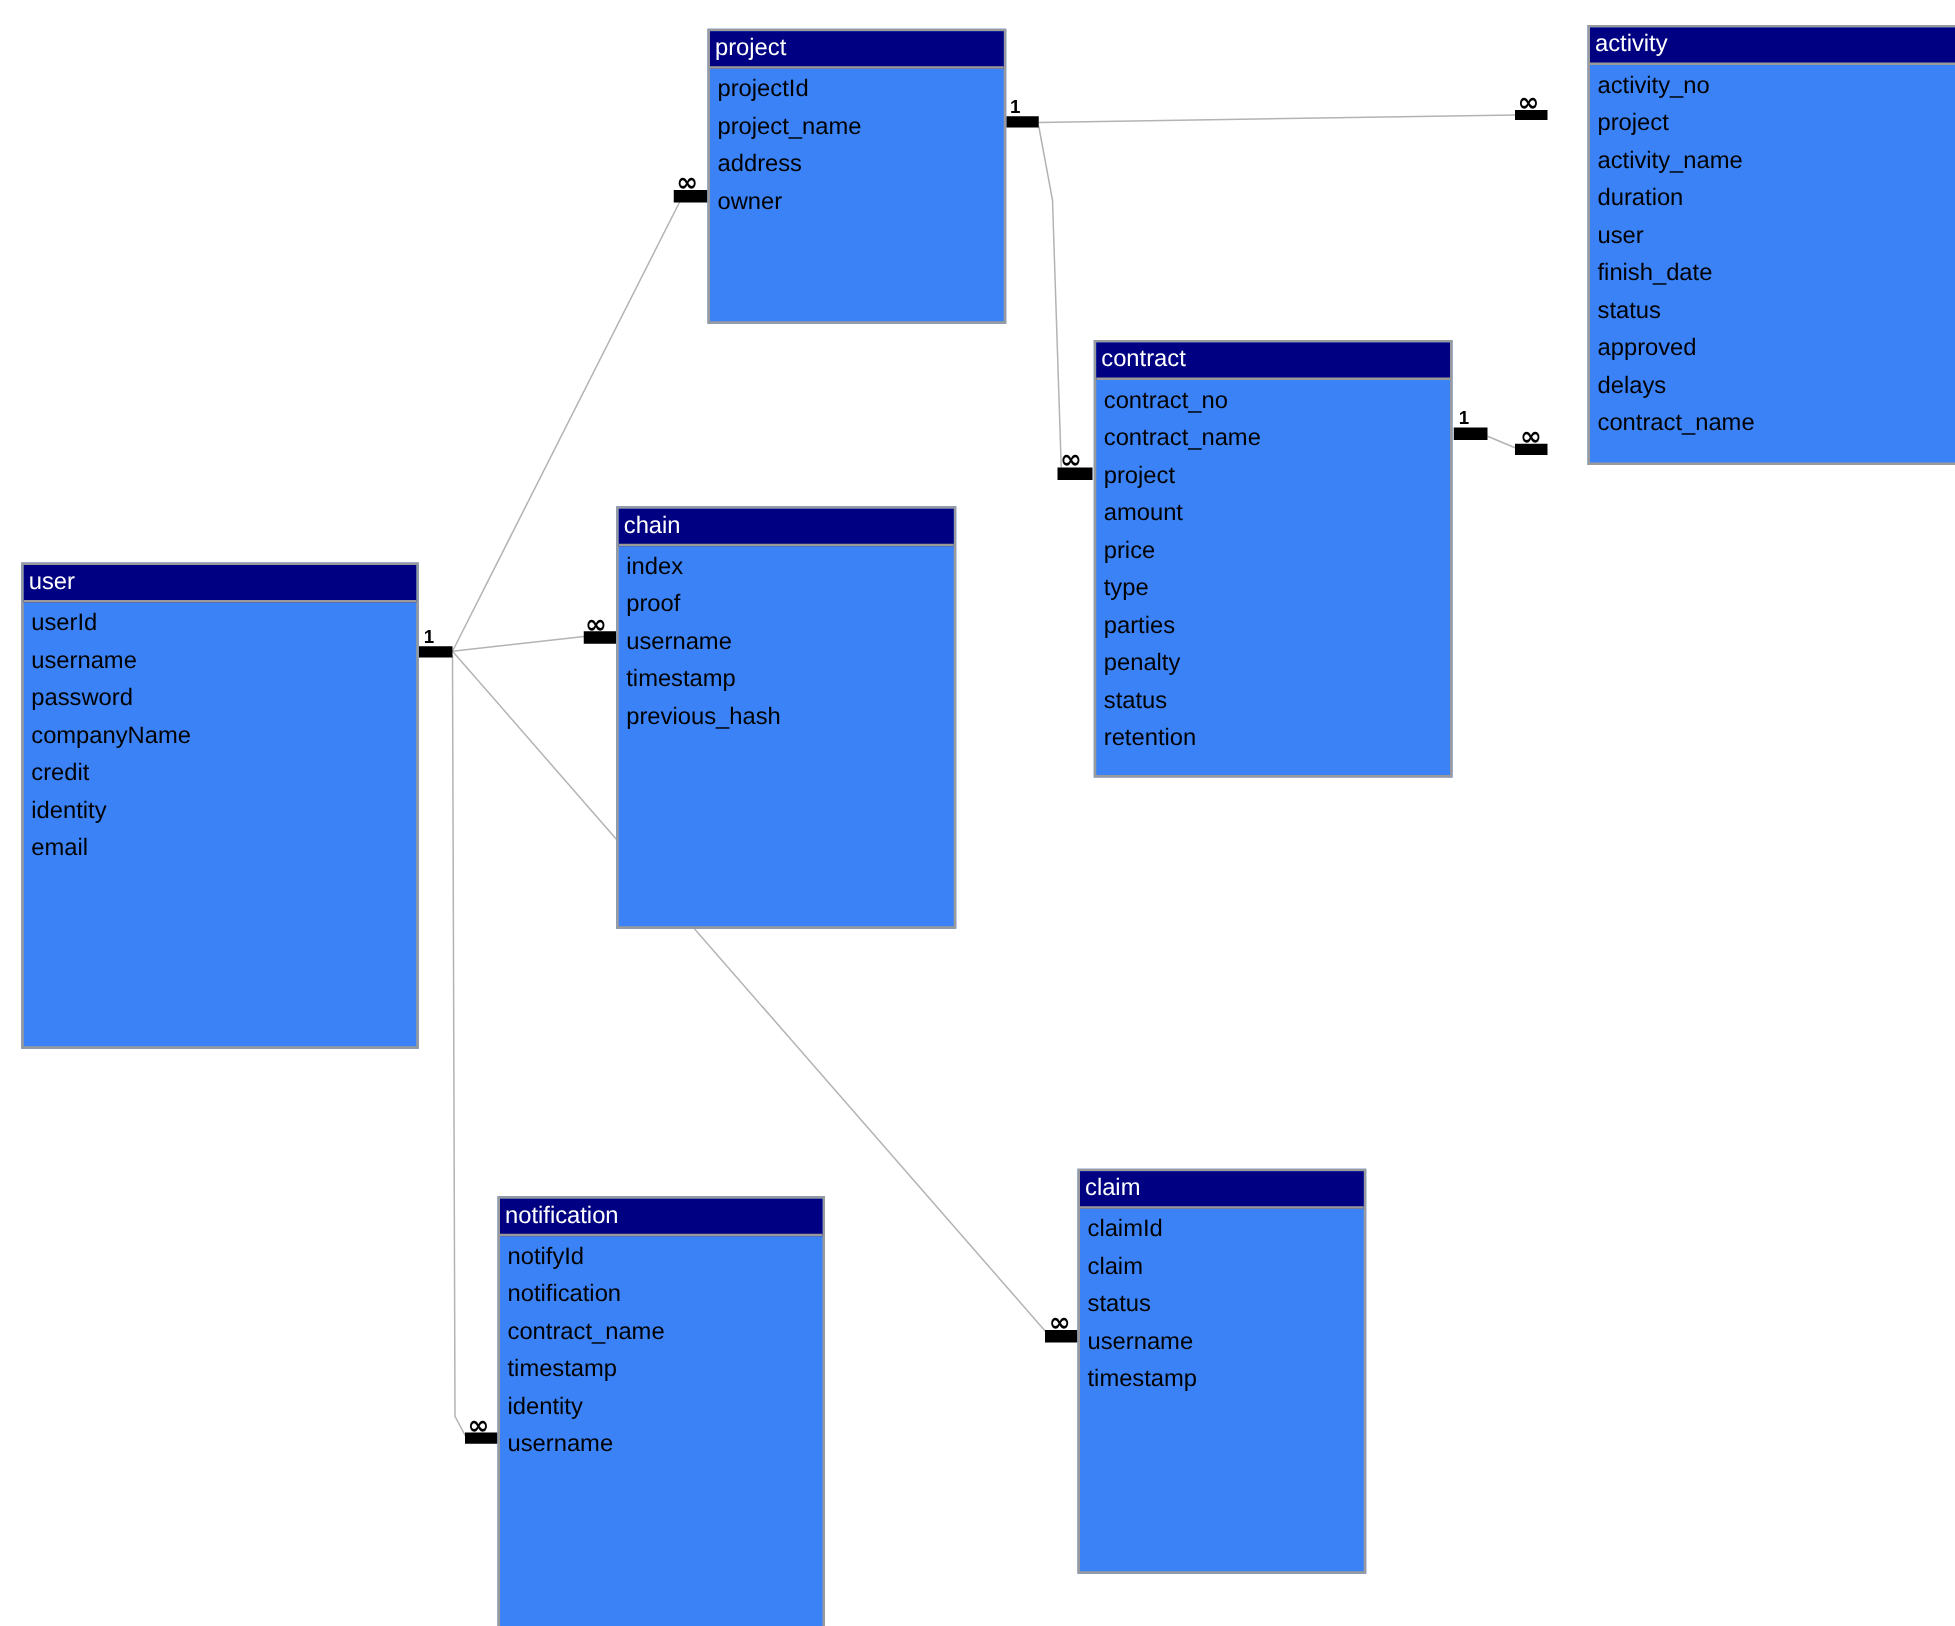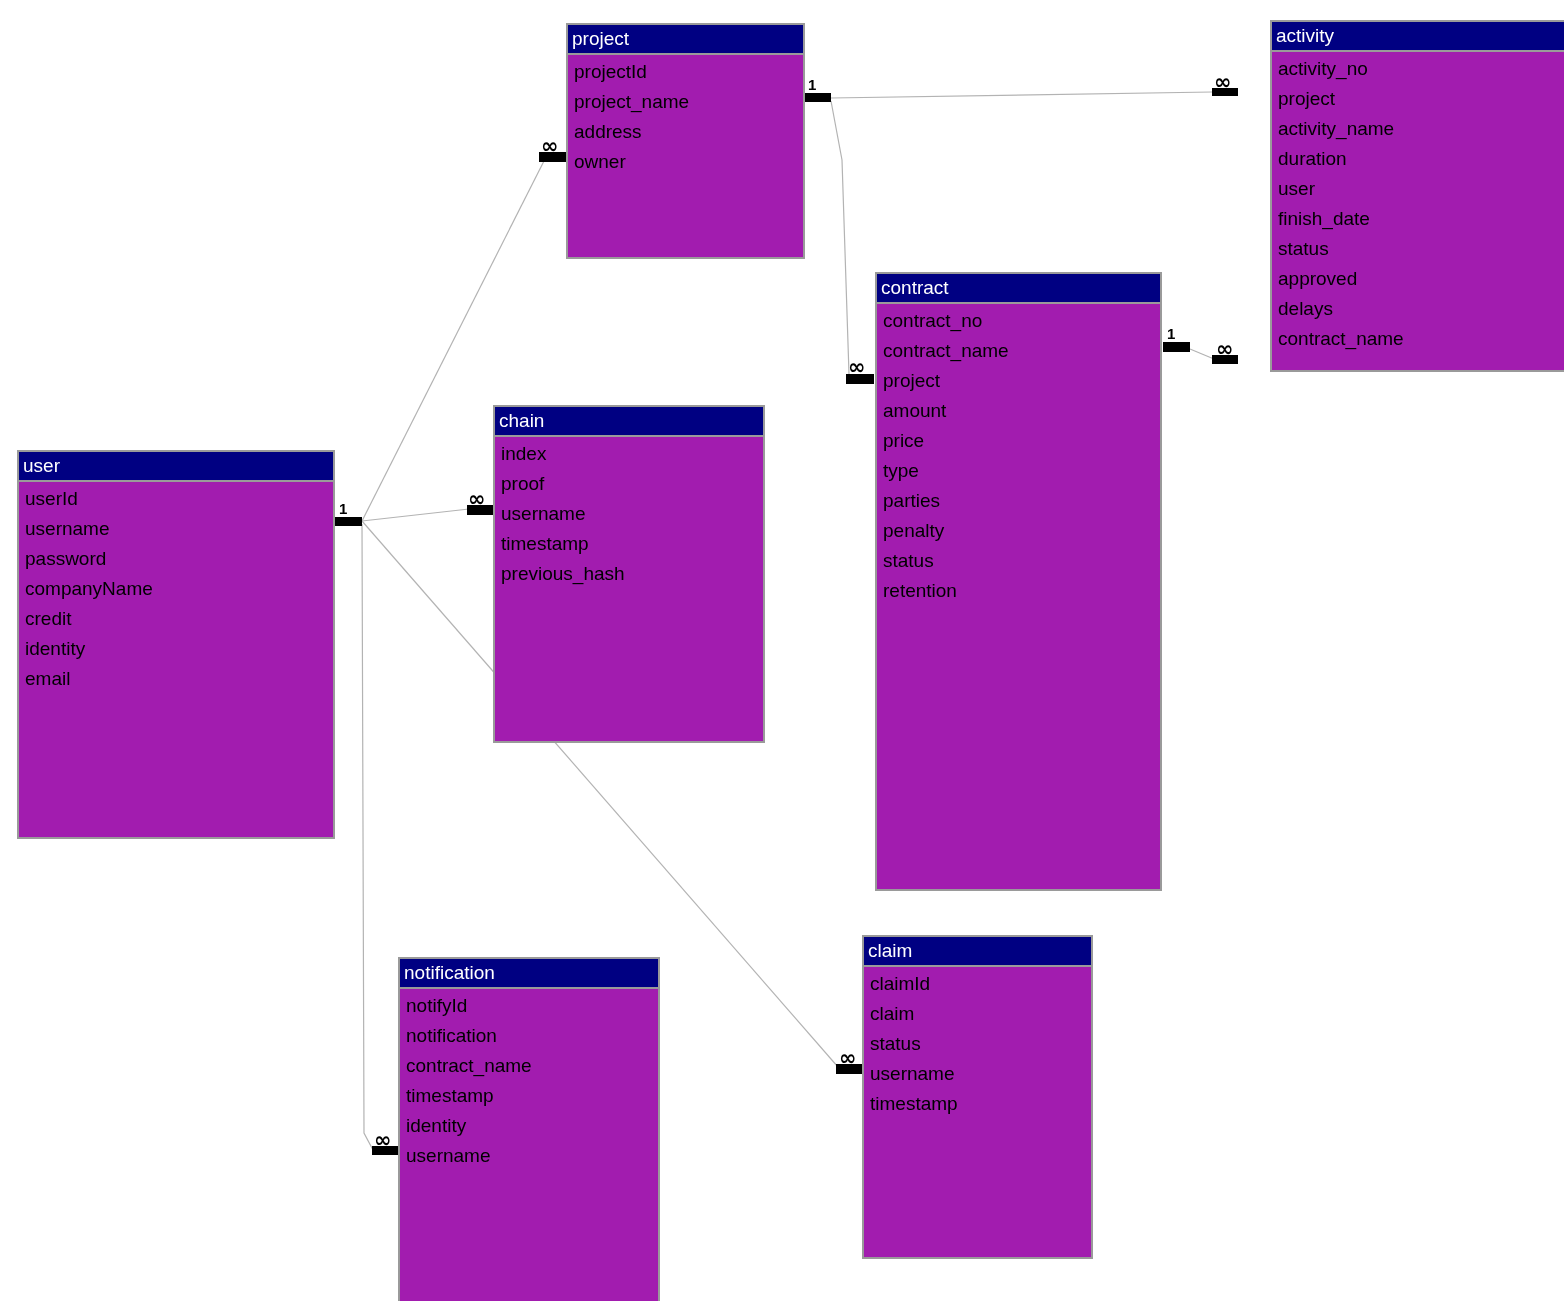--- a/index.html
+++ b/index.html
@@ -43,21 +43,21 @@
     font-weight: bold;
   }
   .card-many {
     fill: #000000;
     font-family: "DejaVu Sans", sans-serif;
     font-size: 21px;
     font-weight: bold;
   }
   .entity {
     position: absolute;
-    background: #a21caf;
+    background: #3b82f6;
     border: 2px solid var(--box-border, #9a9a9a);
   }
   .entity-header {
     height: 30px;
     line-height: 28px;
     background: var(--header-bg, #000082);
     color: var(--header-text, #ffffff);
     font-size: 19px;
     padding-left: 4px;
     border-bottom: 2px solid var(--box-border, #9a9a9a);
@@ -138,21 +138,21 @@
       <div class="field">duration</div>
       <div class="field">user</div>
       <div class="field">finish_date</div>
       <div class="field">status</div>
       <div class="field">approved</div>
       <div class="field">delays</div>
       <div class="field">contract_name</div>
     </div>
   </div>
 
-  <div class="entity" style="left:875px;top:272px;width:287px;height:619px">
+  <div class="entity" style="left:875px;top:272px;width:287px;height:350px">
     <div class="entity-header">
       <span>contract</span>
     </div>
     <div class="entity-fields">
       <div class="field">contract_no</div>
       <div class="field">contract_name</div>
       <div class="field">project</div>
       <div class="field">amount</div>
       <div class="field">price</div>
       <div class="field">type</div>

